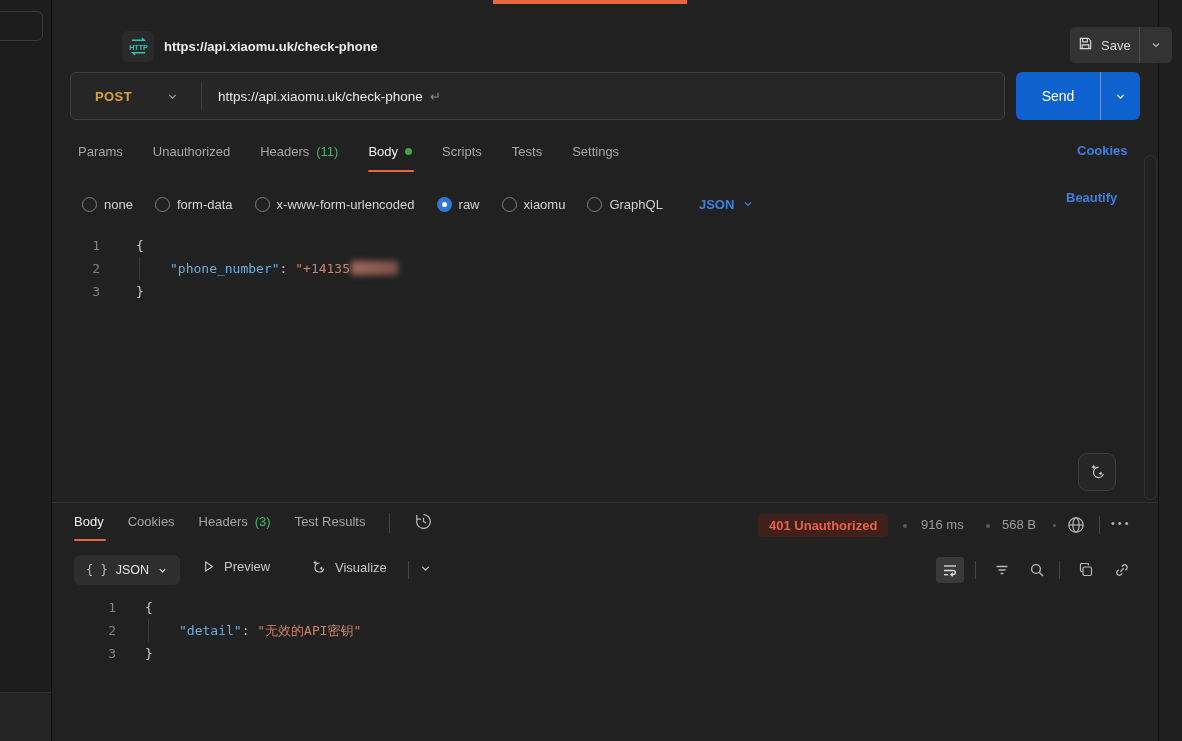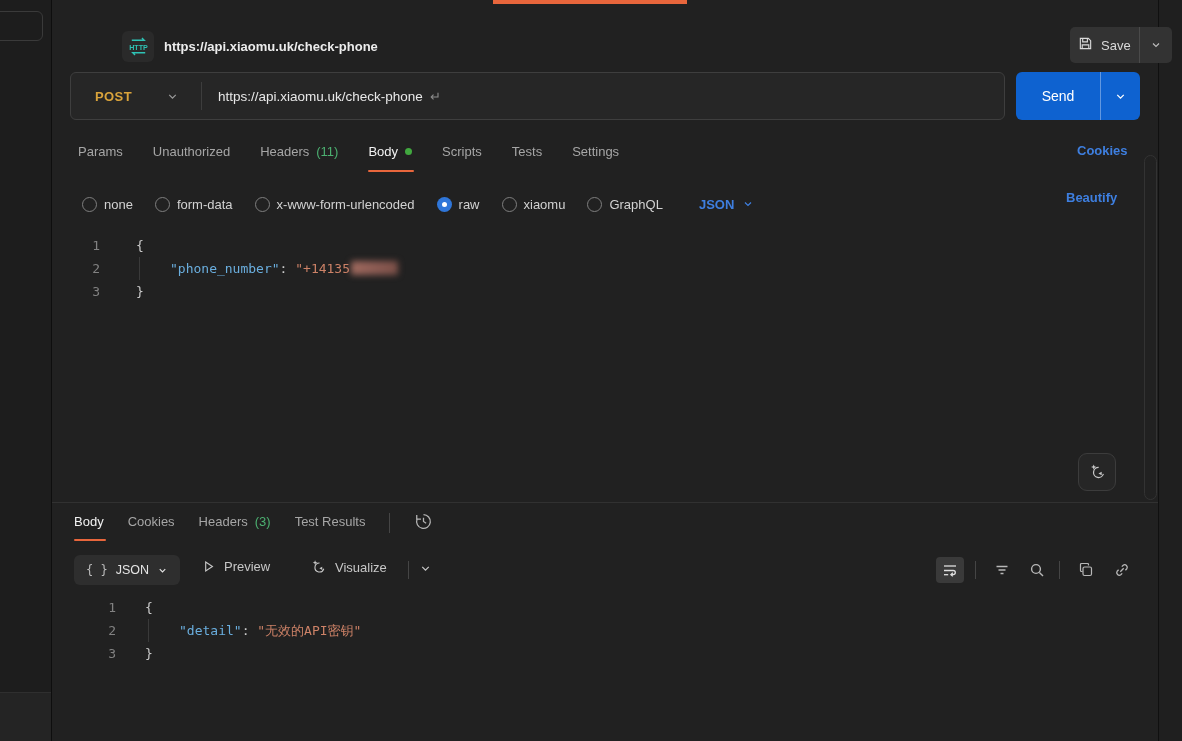--- a/index.html
+++ b/index.html
@@ -286,20 +286,37 @@
     <div class="vdiv"></div>
     <div class="hist-btn">
       <svg viewBox="0 0 18 18" width="19" height="19" fill="none" stroke="currentColor" stroke-width="1.2">
         <path d="M9 2.5a6.5 6.5 0 1 1-6.1 4.2"></path>
         <path d="M2.6 2.8v4h4"></path>
         <path d="M9 5.5V9l2.5 1.7"></path>
       </svg>
     </div>
   </div>
 
+  <div class="resp-meta">
+    <span class="status-badge">401 Unauthorized</span>
+    <span class="meta-dot" style="left:903px;"></span>
+    <span class="meta-text" style="left:921px;">916 ms</span>
+    <span class="meta-dot" style="left:986px;"></span>
+    <span class="meta-text" style="left:1002px;">568 B</span>
+    <span class="meta-dot" style="left:1053px; width:3px; height:3px;"></span>
+    <span class="globe-btn">
+      <svg viewBox="0 0 18 18" width="20" height="20" fill="none" stroke="currentColor" stroke-width="1.1">
+        <circle cx="9" cy="9" r="6.5"></circle>
+          <ellipse cx="9" cy="9" rx="2.8" ry="6.5"></ellipse>
+          <path d="M2.5 9h13"></path>
+      </svg>
+    </span>
+    <span class="meta-vdiv"></span>
+    <span class="more-dots">•••</span>
+  </div>
 
   <div class="resp-toolbar">
     <div class="json-pill">
       <span class="braces">{ }</span>
       <span>JSON</span>
       <svg viewBox="0 0 16 16" width="11" height="11">
           <path d="M4 6l4 4 4-4" fill="none" stroke="currentColor" stroke-width="1.6"></path>
         </svg>
     </div>
     <div class="tool-item" style="left:201px;">

